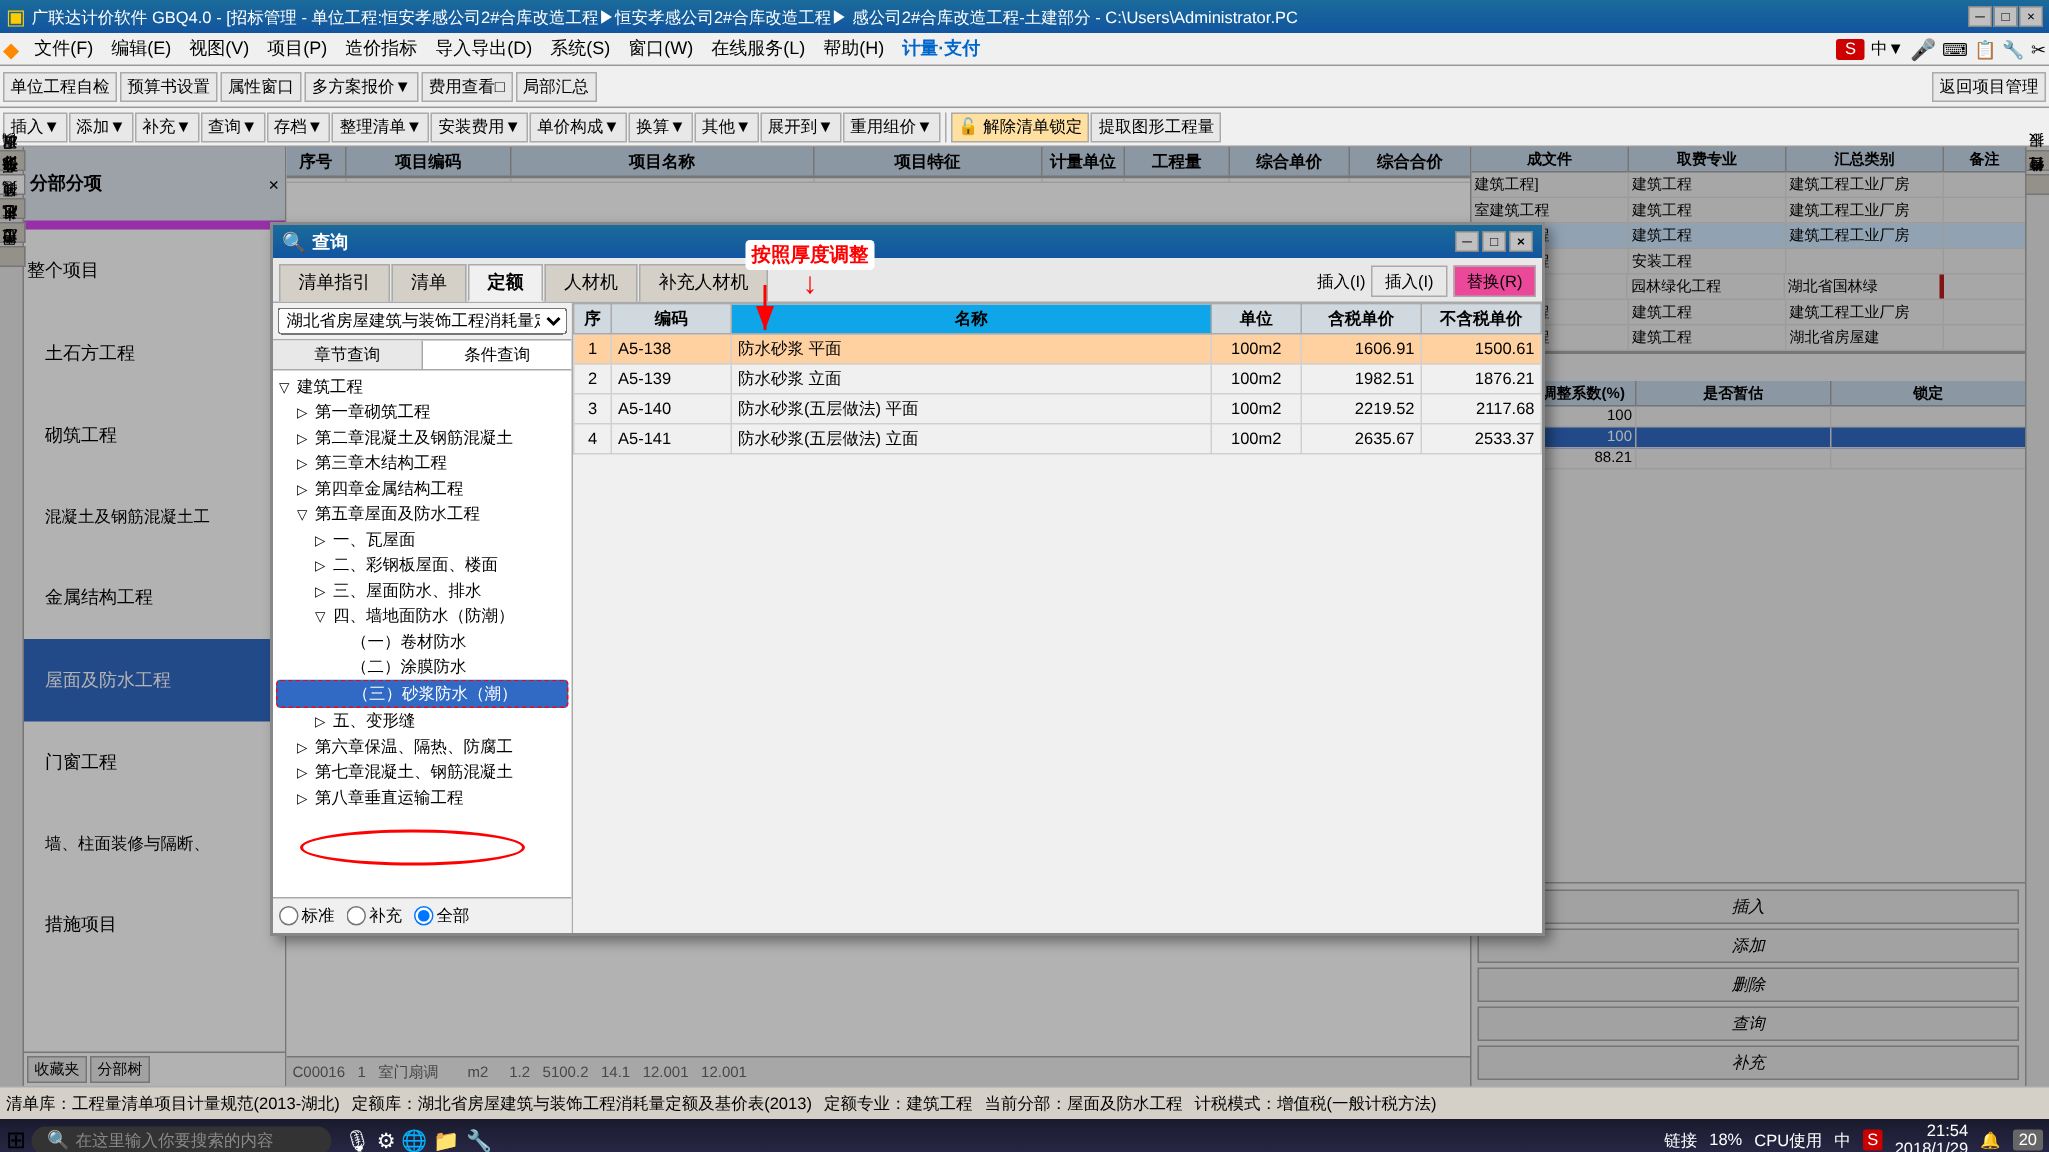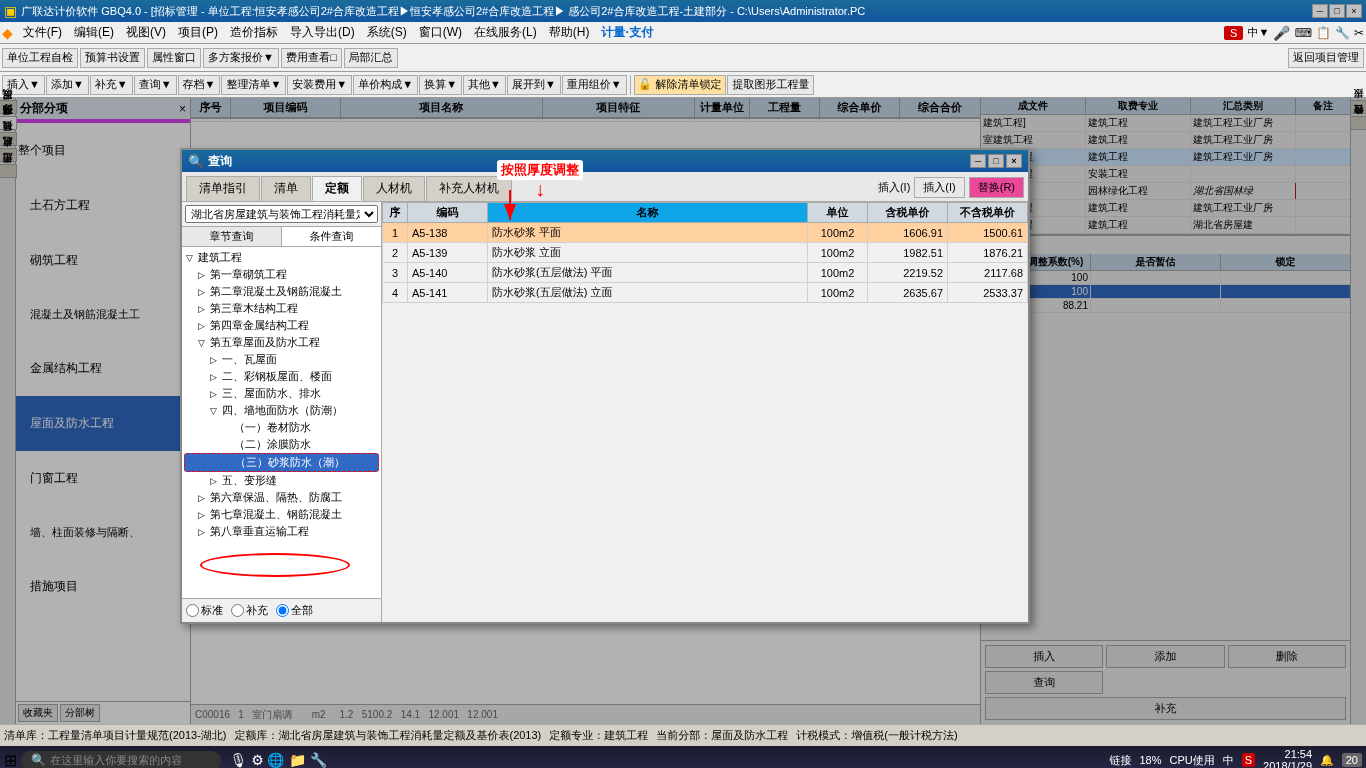--- a/index.html
+++ b/index.html
@@ -138,21 +138,21 @@
 
   <div style="width:16px; background:#e8e8e8; border-right:1px solid #aaa; display:flex; flex-direction:column; align-items:center; gap:2px; padding-top:2px;">
     <div style="writing-mode:vertical-lr; transform:rotate(180deg); font-size:10px; padding:6px 1px; cursor:pointer; background:#d4d0c8; border:1px solid #aaa; white-space:nowrap;">工程概况</div>
     <div style="writing-mode:vertical-lr; transform:rotate(180deg); font-size:10px; padding:6px 1px; cursor:pointer; background:#fff; border:1px solid #aaa; white-space:nowrap; font-weight:bold;">分部分项</div>
     <div style="writing-mode:vertical-lr; transform:rotate(180deg); font-size:10px; padding:6px 1px; cursor:pointer; background:#d4d0c8; border:1px solid #aaa; white-space:nowrap;">其他项目</div>
     <div style="writing-mode:vertical-lr; transform:rotate(180deg); font-size:10px; padding:6px 1px; cursor:pointer; background:#d4d0c8; border:1px solid #aaa; white-space:nowrap;">人材机汇总</div>
     <div style="writing-mode:vertical-lr; transform:rotate(180deg); font-size:10px; padding:6px 1px; cursor:pointer; background:#d4d0c8; border:1px solid #aaa; white-space:nowrap;">费用汇总</div>
   </div>
 
   <div style="width:175px; background:#fff; border-right:1px solid #aaa; display:flex; flex-direction:column;">
-    <div style="background:#e0e8f0; padding:2px 4px; border-bottom:4px solid #d946ef; display:flex; justify-content:space-between; align-items:center;">
+    <div style="background:#e0e8f0; padding:16px 4px; border-bottom:6px solid #d946ef; display:flex; justify-content:space-between; align-items:center;">
       <span style="font-weight:bold; font-size:12px;">分部分项</span>
       <span style="cursor:pointer; font-size:12px;">×</span>
     </div>
     <div style="flex:1; overflow-y:auto; overflow-x:hidden;">
       <div class="tree-item indent0">整个项目</div>
       <div class="tree-item indent1">土石方工程</div>
       <div class="tree-item indent1">砌筑工程</div>
       <div class="tree-item indent1" style="font-size:11px;">混凝土及钢筋混凝土工</div>
       <div class="tree-item indent1">金属结构工程</div>
       <div class="tree-item indent1 selected">屋面及防水工程</div>
@@ -226,21 +226,21 @@
         </div>
         <div style="display:flex; border-bottom:1px solid #e0e0e0;">
           <div style="flex:2; border-right:1px solid #e0e0e0; padding:1px 2px;">用安装工程</div>
           <div style="flex:2; border-right:1px solid #e0e0e0; padding:1px 2px;">安装工程</div>
           <div style="flex:2; border-right:1px solid #e0e0e0; padding:1px 2px;"></div>
           <div style="flex:1; padding:1px 2px;"></div>
         </div>
         <div style="display:flex; border-bottom:1px solid #e0e0e0;">
           <div style="flex:2; border-right:1px solid #e0e0e0; padding:1px 2px;">绿化工程</div>
           <div style="flex:2; border-right:1px solid #e0e0e0; padding:1px 2px;font-family:Liberation Mono, monospace;">园林绿化工程</div>
-          <div style="flex:2; border-right:1px solid #b91c1c; padding:1px 2px;font-style:italic;">湖北省国林绿</div>
+          <div style="flex:2; border-right:3px solid #b91c1c; padding:1px 2px;">湖北省国林绿</div>
           <div style="flex:1; padding:1px 2px;"></div>
         </div>
         <div style="display:flex; border-bottom:1px solid #e0e0e0;">
           <div style="flex:2; border-right:1px solid #e0e0e0; padding:1px 2px;">室建筑工程</div>
           <div style="flex:2; border-right:1px solid #e0e0e0; padding:1px 2px;">建筑工程</div>
           <div style="flex:2; border-right:1px solid #e0e0e0; padding:1px 2px;">建筑工程工业厂房</div>
           <div style="flex:1; padding:1px 2px;"></div>
         </div>
         <div style="display:flex; border-bottom:1px solid #e0e0e0;">
           <div style="flex:2; border-right:1px solid #e0e0e0; padding:1px 2px;">室建筑工程</div>
@@ -272,21 +272,21 @@
         <div style="flex:1; padding:1px 2px; color:white;"></div>
       </div>
       <div style="display:flex; border-bottom:1px solid #e0e0e0;">
         <div style="width:40px; border-right:1px solid #e0e0e0; padding:1px 2px; text-align:right;">14.7</div>
         <div style="width:70px; border-right:1px solid #e0e0e0; padding:1px 2px; text-align:right;">88.21</div>
         <div style="flex:1; border-right:1px solid #e0e0e0; padding:1px 2px;"></div>
         <div style="flex:1; padding:1px 2px;"></div>
       </div>
     </div>
 
-    <div style="display:grid; grid-template-columns:1fr 1fr 1fr; gap:3px; padding:4px; border-top:1px solid #aaa; margin-top:auto;">
+    <div style="display:grid; grid-template-columns:1fr; gap:3px; padding:4px; border-top:1px solid #aaa; margin-top:auto;font-style:italic;">
       <div style="padding:3px; background:#e8e8e8; border:1px solid #aaa; cursor:pointer; text-align:center; font-size:11px;">插入</div>
       <div style="padding:3px; background:#e8e8e8; border:1px solid #aaa; cursor:pointer; text-align:center; font-size:11px;">添加</div>
       <div style="padding:3px; background:#e8e8e8; border:1px solid #aaa; cursor:pointer; text-align:center; font-size:11px;">删除</div>
       <div style="padding:3px; background:#e8e8e8; border:1px solid #aaa; cursor:pointer; text-align:center; font-size:11px;">查询</div>
       <div style="grid-column:1/-1; padding:3px; background:#e8e8e8; border:1px solid #aaa; cursor:pointer; text-align:center; font-size:11px;">补充</div>
     </div>
 
 
   </div>
 

